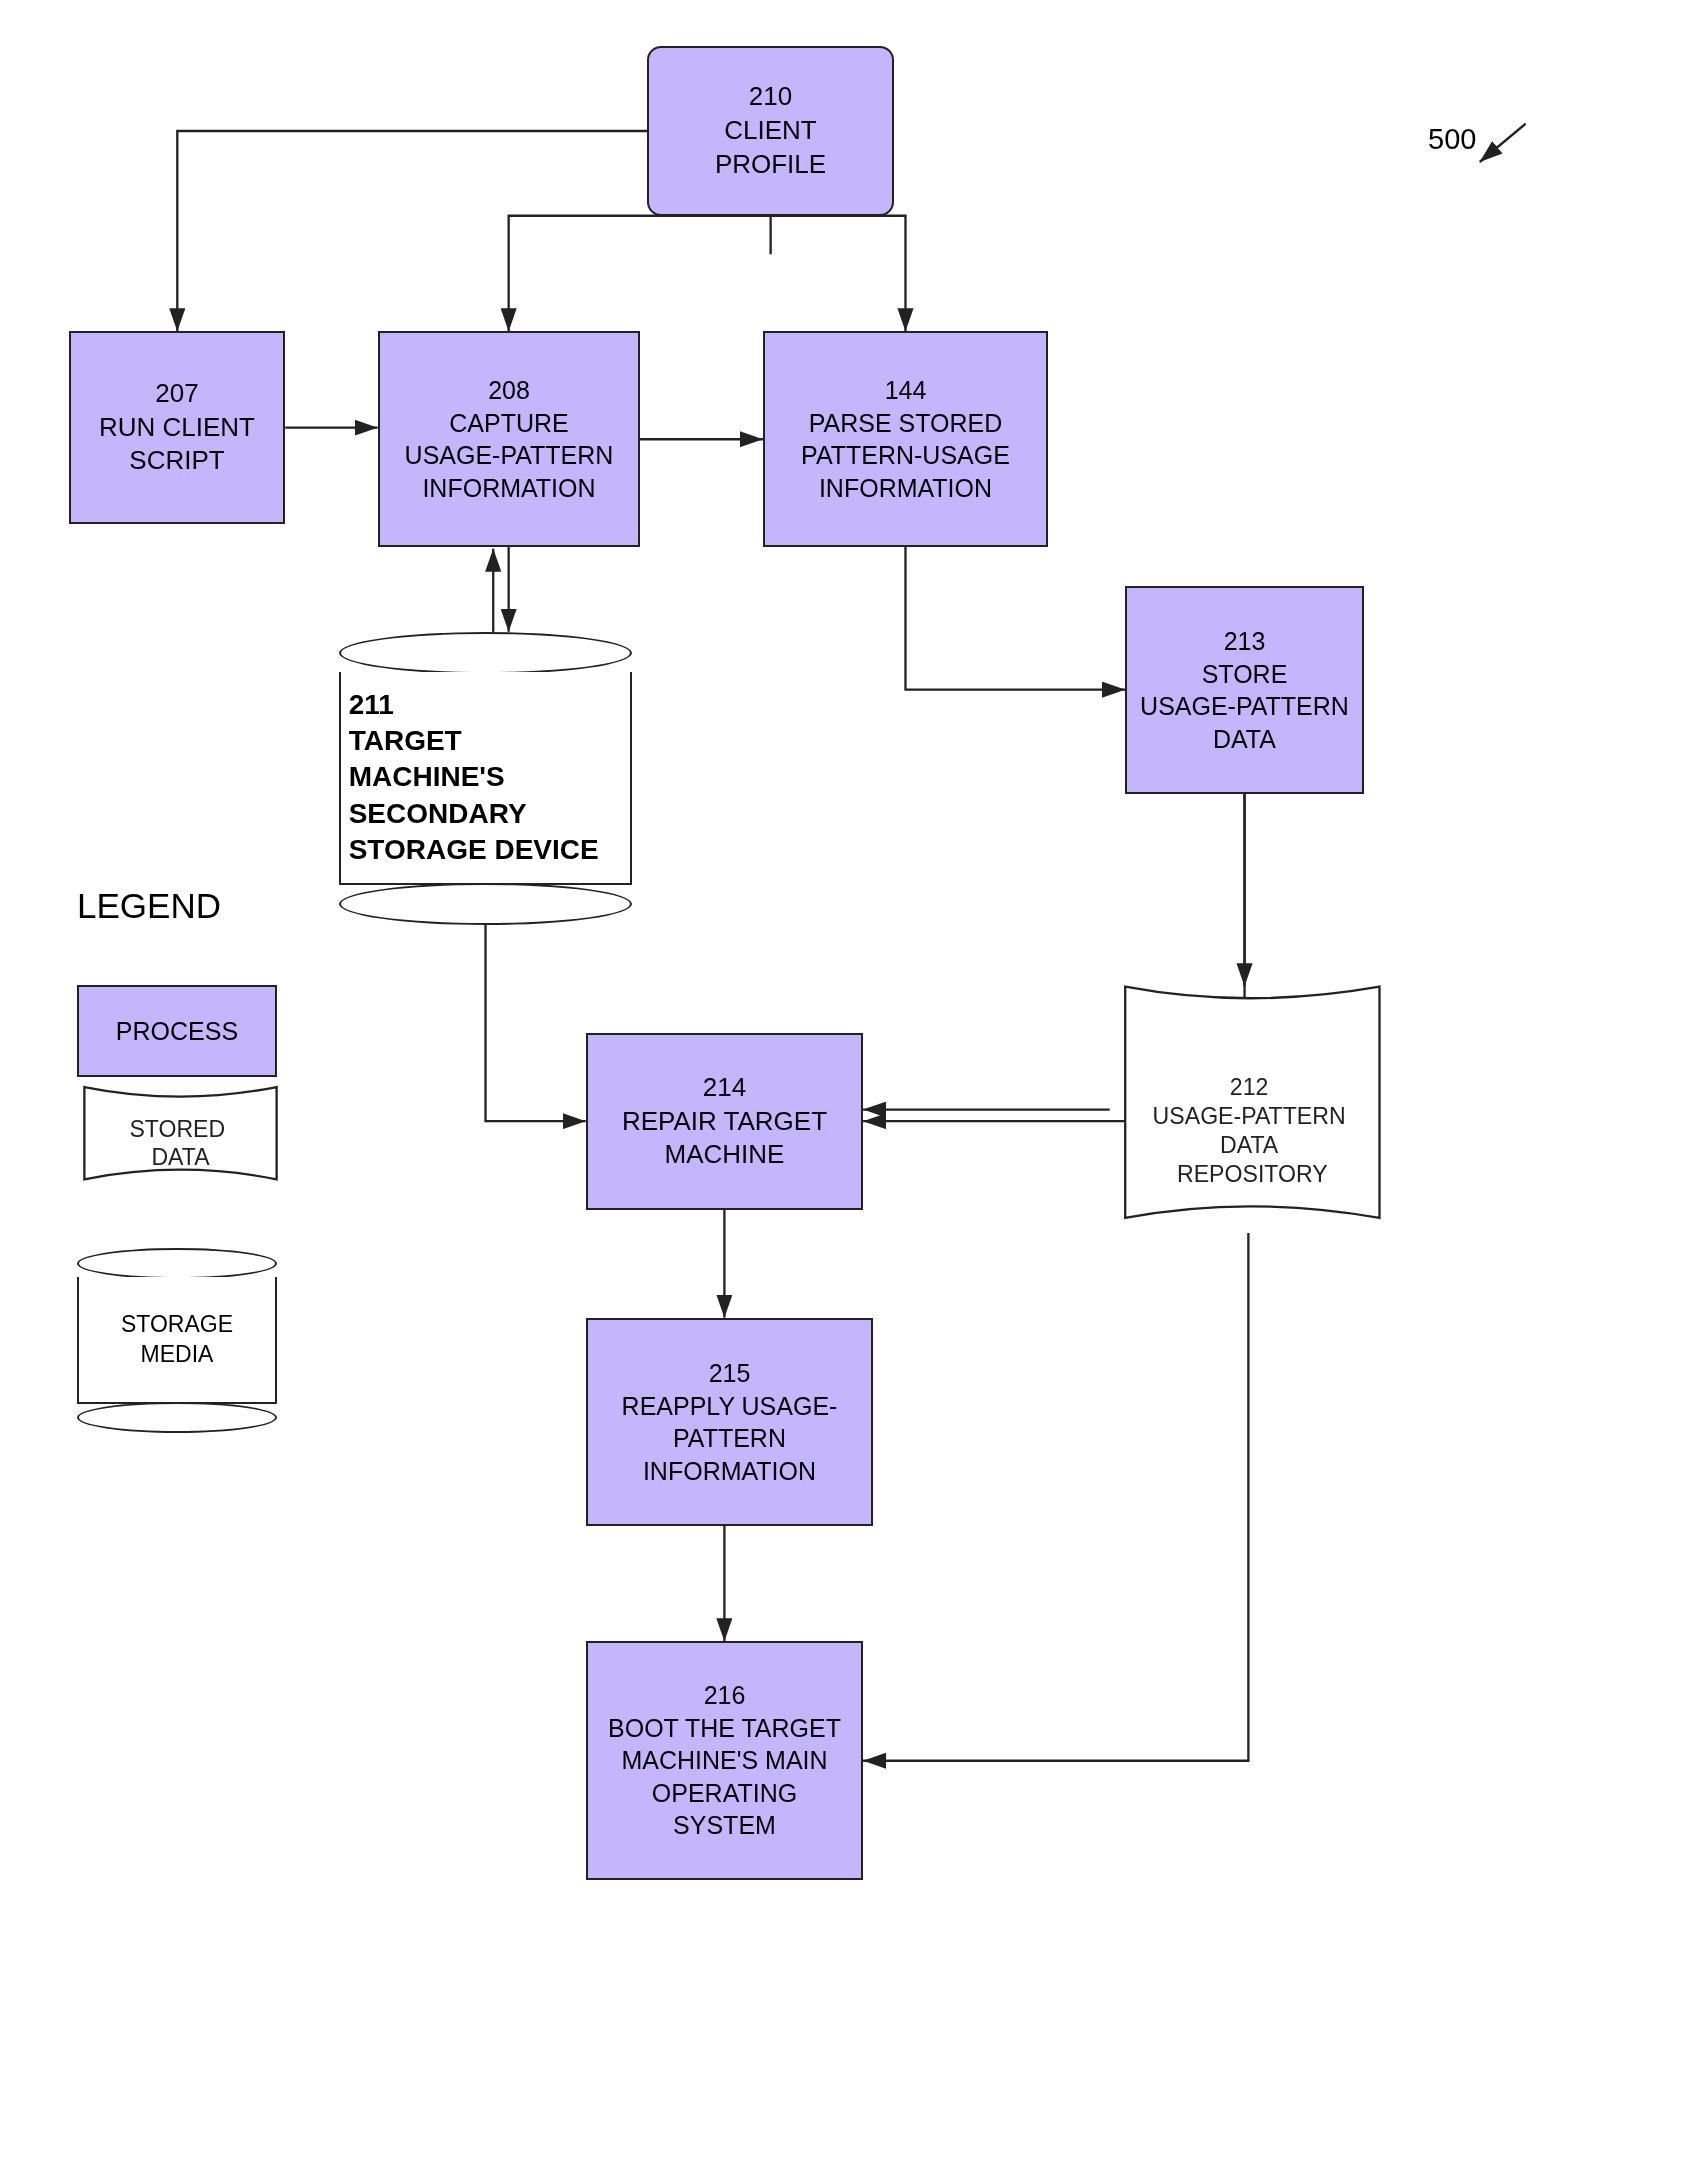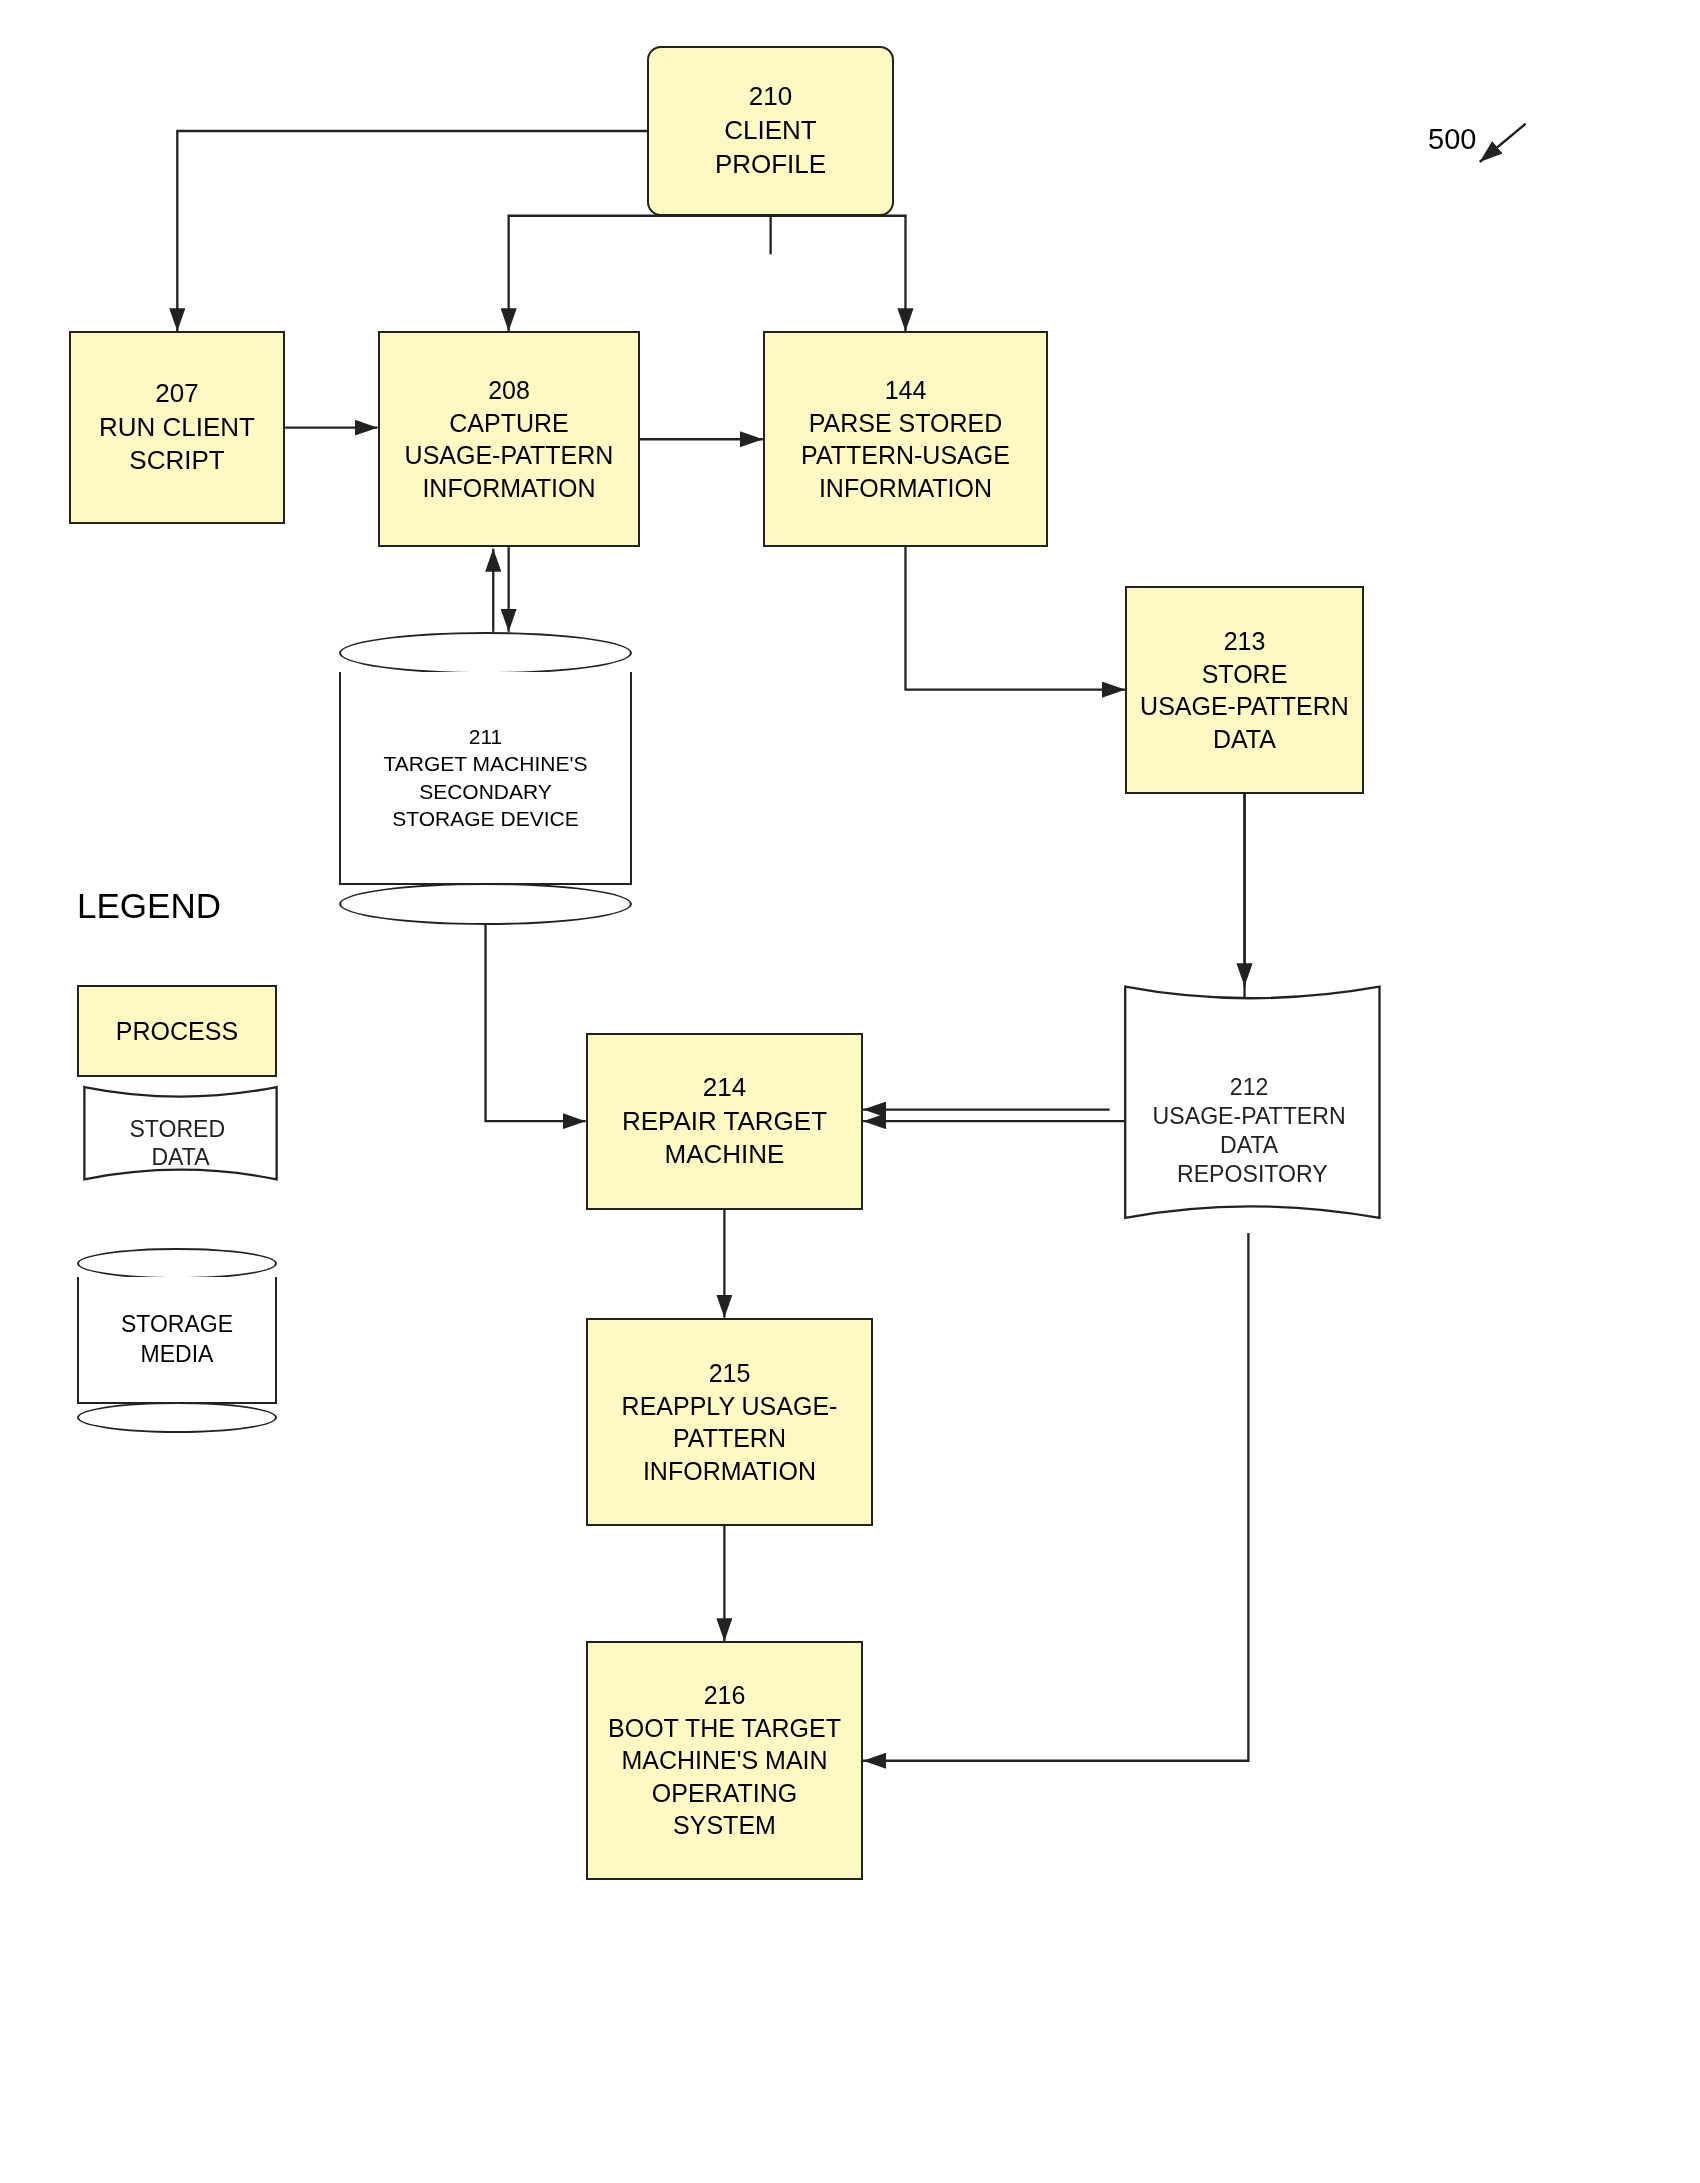--- a/index.html
+++ b/index.html
@@ -16,21 +16,21 @@
       position: absolute;
       top: 0; left: 0;
       width: 1700px;
       height: 2183px;
     }
 
     
     .box {
       position: absolute;
       border: 2.3px solid #222;
-      background: #fef9c3;
+      background: #c4b5fd;
       display: flex;
       flex-direction: column;
       align-items: center;
       justify-content: center;
       text-align: center;
       font-size: 25px;
       font-weight: normal;
       line-height: 1.3;
       padding: 7.7px;
     }
@@ -174,21 +174,21 @@
   <div class="box" style="left:763px; top:331px; width:285px; height:216px; font-size:25px;">
     <span style="white-space:pre-line;">144
 PARSE STORED
 PATTERN-USAGE
 INFORMATION</span>
   </div>
 
   <div class="cylinder" style="left:339px; top:632px; width:293px; height:293px;">
     <div class="cylinder-top" style="width:293px; height:42px;"></div>
     <div class="cylinder-body" style="width:293px; flex:1; padding:7.7px;">
-      <span style="white-space:pre-line; font-size:21px; text-align:center;">211
+      <span style="white-space:pre-line; font-size:28px; text-align:left;font-weight:bold;">211
 TARGET MACHINE'S
 SECONDARY
 STORAGE DEVICE</span>
     </div>
     <div class="cylinder-bottom" style="width:293px; height:42px;"></div>
   </div>
 
   <div class="box" style="left:1125px; top:586px; width:239px; height:208px; font-size:25px;">
     <span style="white-space:pre-line;">213
 STORE

